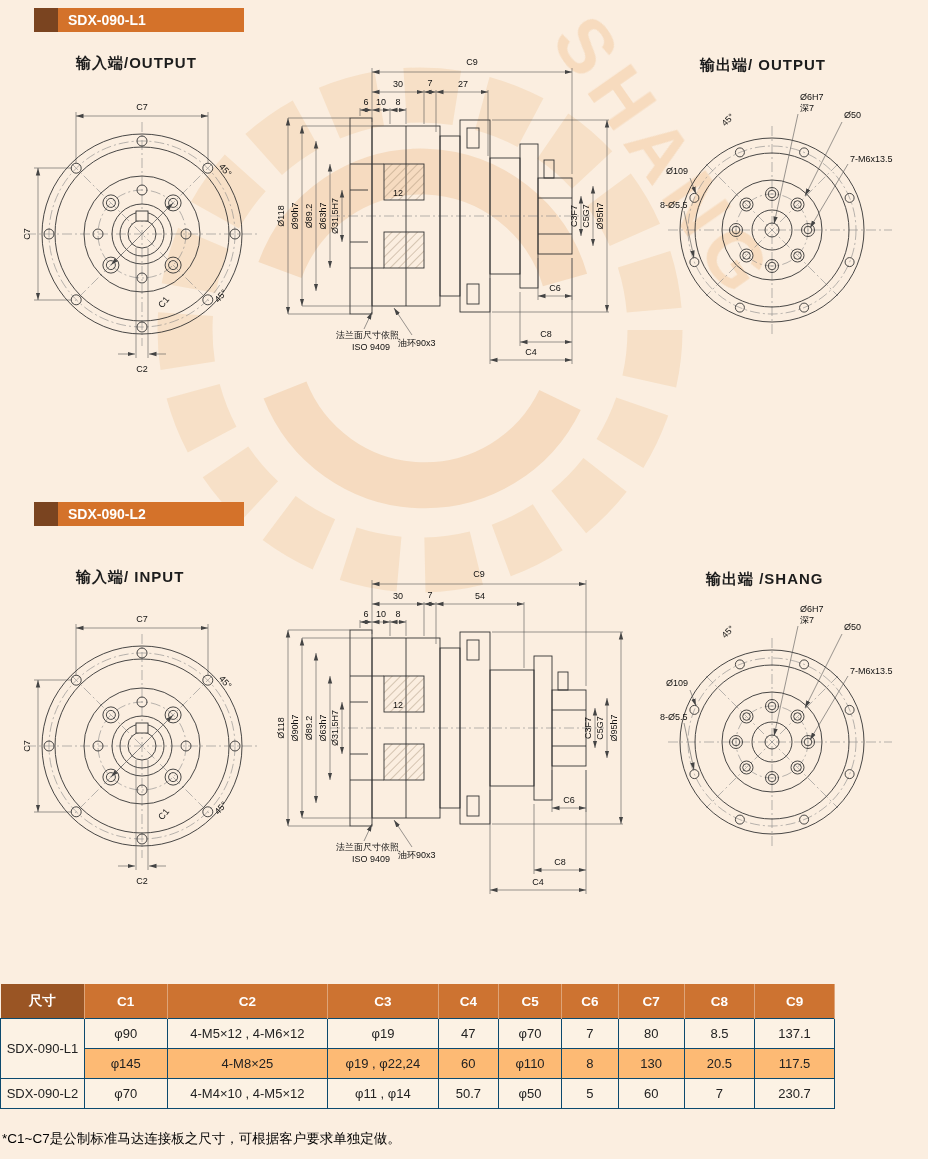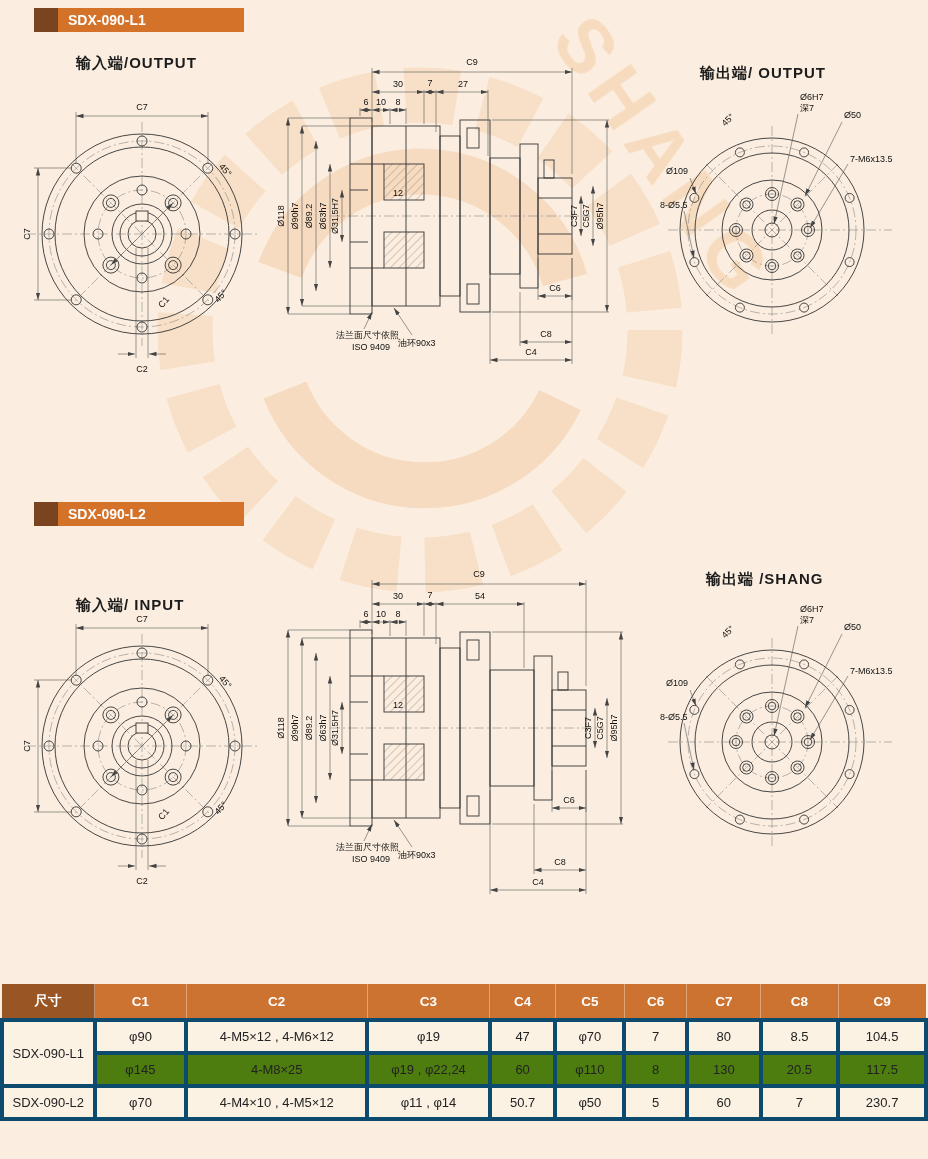--- a/index.html
+++ b/index.html
@@ -19,28 +19,28 @@
 
   svg text { font-family:"Liberation Sans", sans-serif; }
   .tx { font-size:9px; fill:#111; }
   .tm { text-anchor:middle; }
   .dl { fill:none; stroke:#333; stroke-width:0.9; }
   .kw { fill:#fbeee0; stroke:#333; stroke-width:0.9; }
   .ht { fill:url(#hatch); stroke:#333; stroke-width:0.9; }
   .dim { fill:none; stroke:#555; stroke-width:0.6; }
   .cl  { fill:none; stroke:#888; stroke-width:0.6; stroke-dasharray:10 3 2 3; }
 
-  .dims-table { position:absolute; z-index:3; left:0; top:984px; width:928px;
+  .dims-table { position:absolute; z-index:3; left:0; top:984px; width:835px;
                 border-collapse:collapse; font-size:13px; color:#222;padding-left:26px; }
   .dims-table th { background:#cd7331; color:#fff; font-weight:bold; height:32px;
                    border-right:1px solid rgba(255,255,255,0.35); font-size:13.5px; }
   .dims-table th:first-child { background:#9a5524; }
   .dims-table td { text-align:center; height:27px; background:#fcf2e4;
-                   border:4px solid #0c4a6e; }
-  .dims-table tr.row-alt td { background:#4d7c0f; }
+                   border:1px solid #0c4a6e; }
+  .dims-table tr.row-alt td { background:#fdba74; }
   .dims-table td.model { background:#fcf2e4; }
 
   .footnote { position:absolute; z-index:3; left:2px; top:1130px;
               font-size:13.5px; color:#000; }
 </style>
 </head>
 <body>
 
 <div class="page">
 
@@ -63,21 +63,21 @@
       <text transform="translate(440 70) rotate(55)" font-size="76" font-weight="bold" fill="#f2c89c" letter-spacing="10">SHANG</text>
     </g>
   </svg>
 
   <div class="tag" style="left:34px;top:8px">
     <div class="sq"></div>
     <div class="lbl">SDX-090-L1</div>
   </div>
 
   <div class="viewlabel" style="left:76px;top:54px">输入端/OUTPUT</div>
-  <div class="viewlabel" style="left:700px;top:64px">输出端/ OUTPUT</div>
+  <div class="viewlabel" style="left:700px;top:56px">输出端/ OUTPUT</div>
 
   <svg class="drawing" style="left:16px;top:76px" width="252" height="302" viewBox="0 0 252 302">
     <g class="cl">
       <line x1="10" y1="158" x2="242" y2="158"></line>
       <line x1="126" y1="46" x2="126" y2="270"></line>
       <line x1="55" y1="87" x2="197" y2="229"></line>
       <line x1="197" y1="87" x2="55" y2="229"></line>
       <circle cx="126" cy="158" r="93"></circle>
       <circle cx="126" cy="158" r="44"></circle>
     </g>
@@ -282,21 +282,21 @@
       <text class="tx" x="8" y="130">8-Ø5.5</text>
       <line class="dim" x1="32" y1="133" x2="42" y2="180" marker-end="url(#ar)"></line>
     </g>
   </svg>
 
   <div class="tag" style="left:34px;top:502px">
     <div class="sq"></div>
     <div class="lbl">SDX-090-L2</div>
   </div>
 
-  <div class="viewlabel" style="left:76px;top:596px">输入端/ INPUT</div>
+  <div class="viewlabel" style="left:76px;top:568px">输入端/ INPUT</div>
   <div class="viewlabel" style="left:706px;top:570px">输出端 /SHANG</div>
 
   <svg class="drawing" style="left:16px;top:588px" width="252" height="302" viewBox="0 0 252 302">
     <g class="cl">
       <line x1="10" y1="158" x2="242" y2="158"></line>
       <line x1="126" y1="46" x2="126" y2="270"></line>
       <line x1="55" y1="87" x2="197" y2="229"></line>
       <line x1="197" y1="87" x2="55" y2="229"></line>
       <circle cx="126" cy="158" r="93"></circle>
       <circle cx="126" cy="158" r="44"></circle>
@@ -535,21 +535,21 @@
       <tr>
         <td class="model" rowspan="2">SDX-090-L1</td>
         <td>φ90</td>
         <td>4-M5×12 , 4-M6×12</td>
         <td>φ19</td>
         <td>47</td>
         <td>φ70</td>
         <td>7</td>
         <td>80</td>
         <td>8.5</td>
-        <td>104.5</td>
+        <td>137.1</td>
       </tr>
       <tr class="row-alt">
         <td>φ145</td>
         <td>4-M8×25</td>
         <td>φ19 , φ22,24</td>
         <td>60</td>
         <td>φ110</td>
         <td>8</td>
         <td>130</td>
         <td>20.5</td>
@@ -563,14 +563,15 @@
         <td>50.7</td>
         <td>φ50</td>
         <td>5</td>
         <td>60</td>
         <td>7</td>
         <td>230.7</td>
       </tr>
     </tbody>
   </table>
 
+  <div class="footnote">*C1~C7是公制标准马达连接板之尺寸，可根据客户要求单独定做。</div>
 
 </div>
 
 </body></html>

